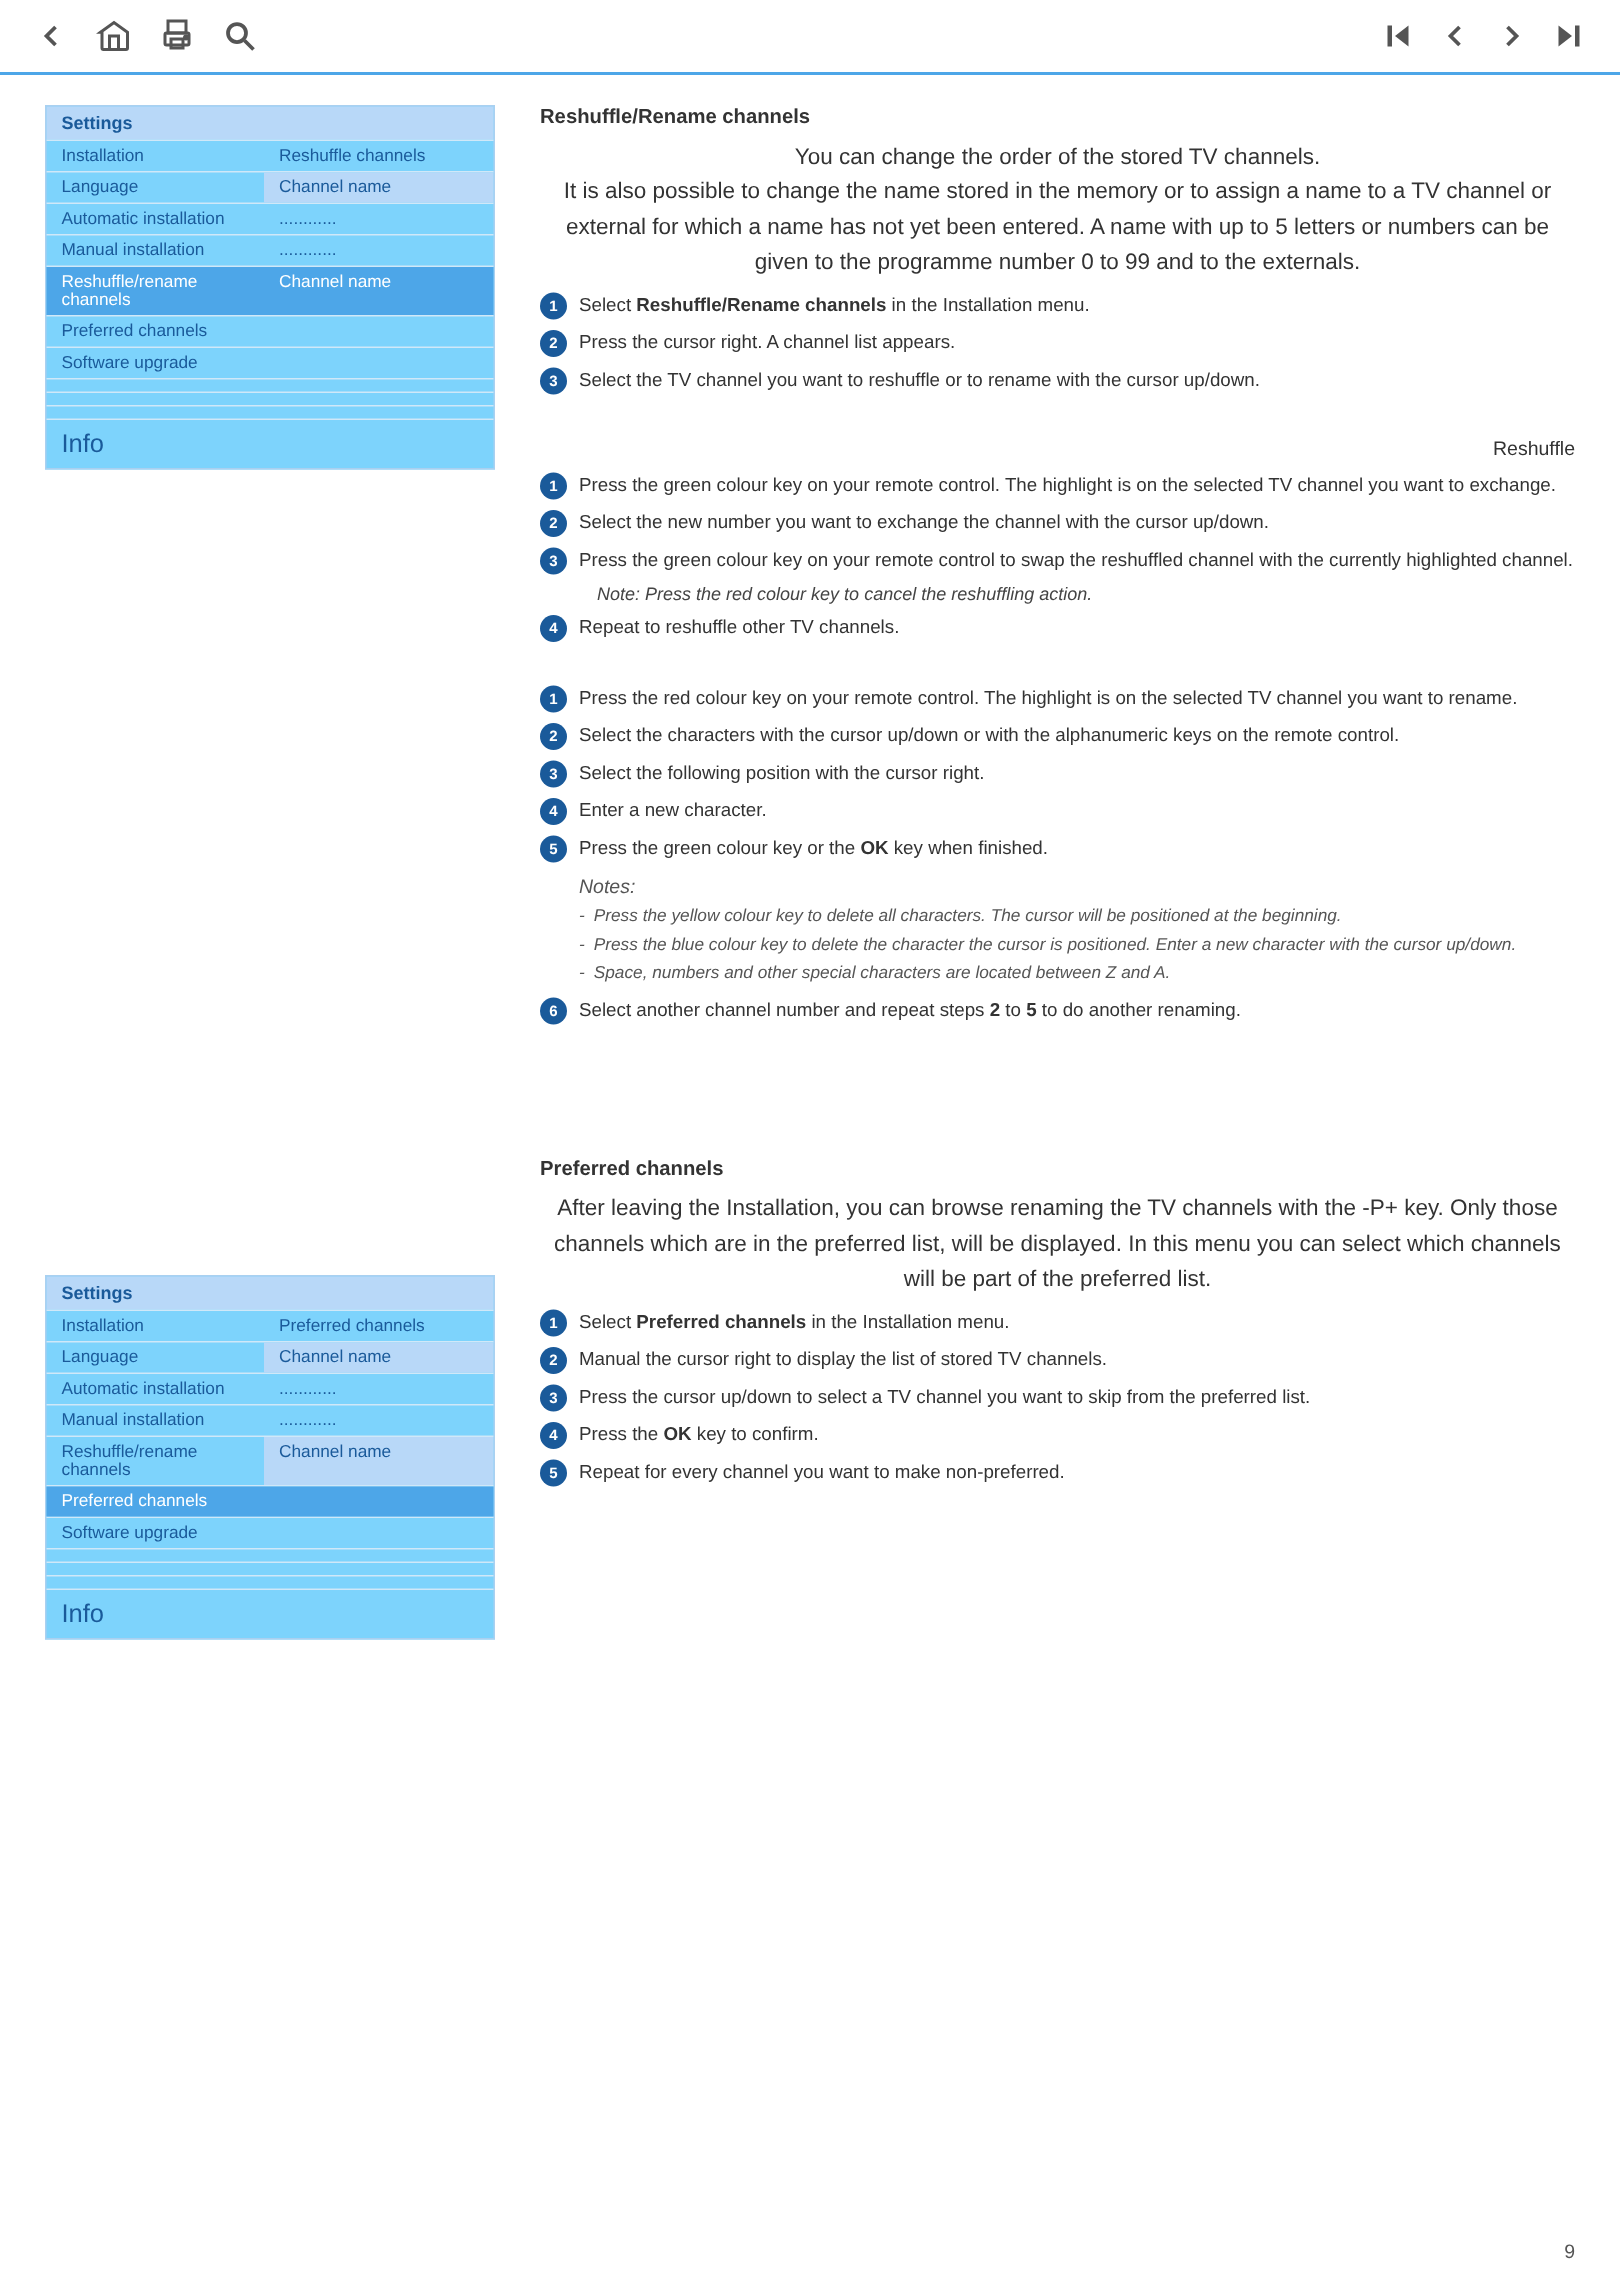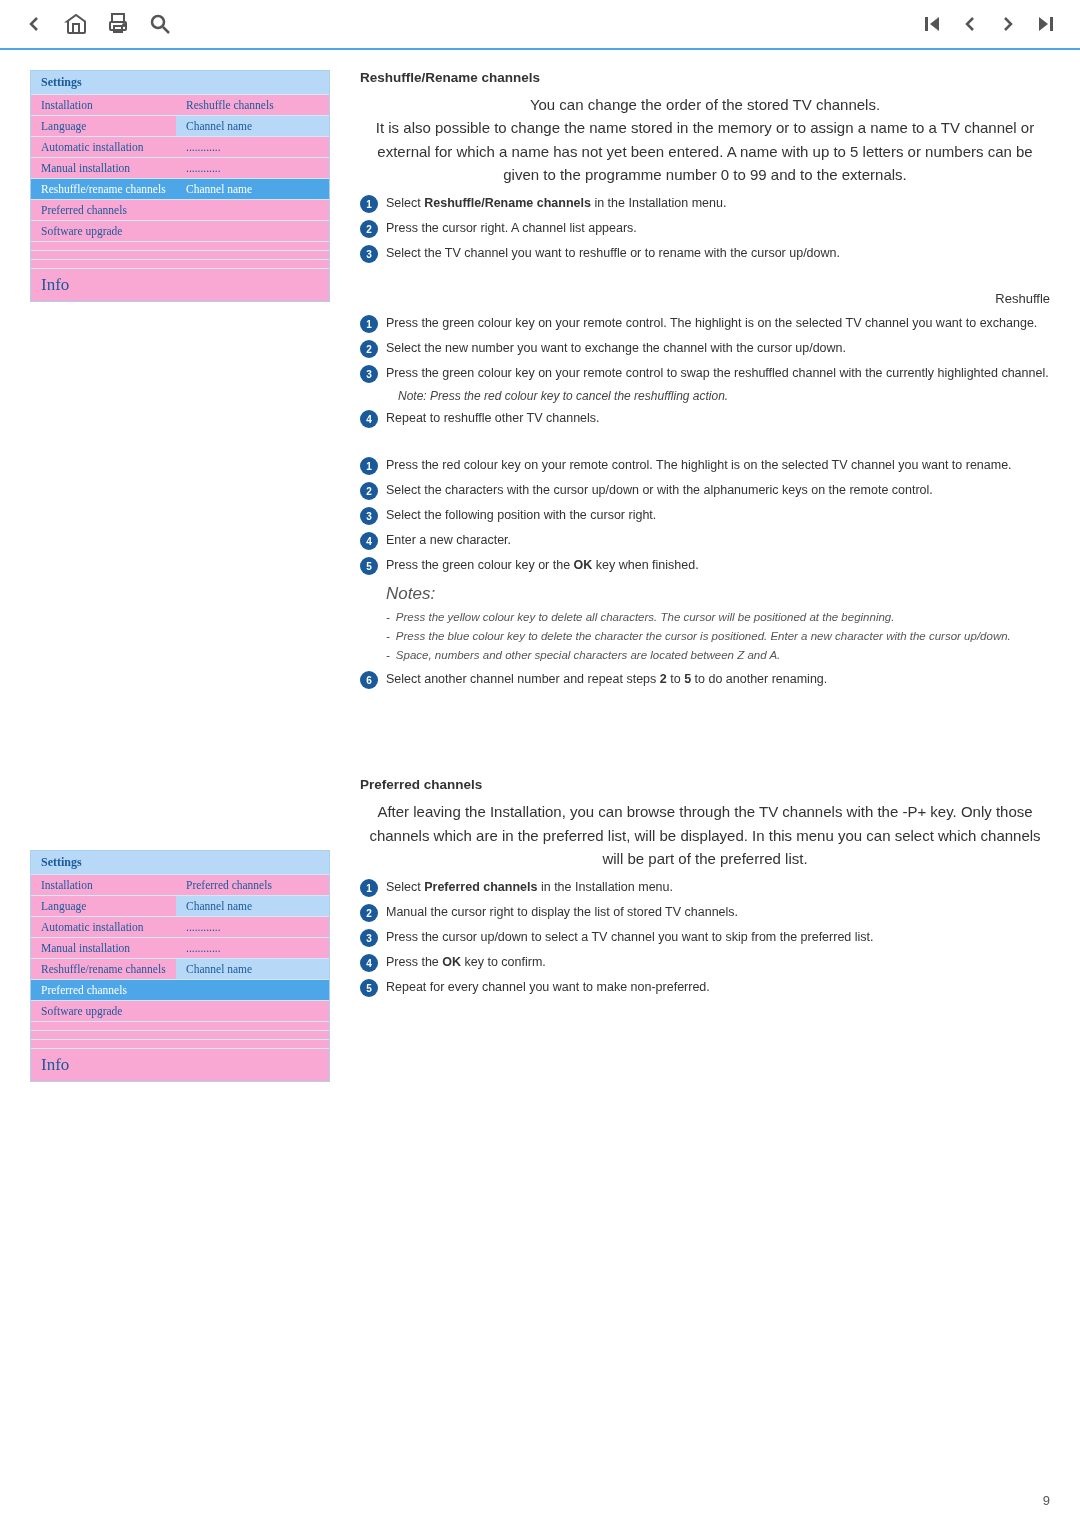--- a/index.html
+++ b/index.html
@@ -67,23 +67,22 @@
       width: 300px;
       flex-shrink: 0;
       display: flex;
       flex-direction: column;
       gap: 40px;
     }
 
     
     .settings-panel {
       border: 1px solid #aad0f0;
-      background: #f9a8d4;
+      background: #7dd3fc;
       font-size: 12px;
-      font-family: Liberation Serif, serif;
     }
     .settings-panel .panel-header {
       background: #b8d8f8;
       padding: 4px 10px;
       font-weight: bold;
       color: #1a5a9a;
       font-size: 12px;
     }
     .settings-panel .menu-row {
       display: flex;
@@ -430,21 +429,21 @@
         <li data-name="step-item">
           <span class="step-num">4</span>
           <span class="step-text">Enter a new character.</span>
         </li>
         <li data-name="step-item">
           <span class="step-num">5</span>
           <span class="step-text">Press the green colour key or the <strong>OK</strong> key when finished.</span>
         </li>
       </ul>
       <div class="note-block" data-name="rename-notes">
-        <div style="font-style:italic;font-size:17px;color:#555;margin-bottom:2px;font-weight:normal;">Notes:</div>
+        <div style="font-style:italic;font-size:13px;color:#555;margin-bottom:2px;font-weight:normal;">Notes:</div>
         <div class="note-line" data-name="note-line">
           <span class="note-dash">-</span>
           <span>Press the yellow colour key to delete all characters. The cursor will be positioned at the beginning.</span>
         </div>
         <div class="note-line" data-name="note-line">
           <span class="note-dash">-</span>
           <span>Press the blue colour key to delete the character the cursor is positioned. Enter a new character with the cursor up/down.</span>
         </div>
         <div class="note-line" data-name="note-line">
           <span class="note-dash">-</span>
@@ -457,21 +456,21 @@
           <span class="step-text">Select another channel number and repeat steps <strong>2</strong> to <strong>5</strong> to do another renaming.</span>
         </li>
       </ul>
     </div>
 
     <div style="height: 60px;" data-name="spacer"></div>
 
     <div class="section" data-name="preferred-channels-section">
       <div class="section-title" data-name="section2-title">Preferred channels</div>
       <div class="section-body" data-name="section2-intro">
-        After leaving the Installation, you can browse through the TV channels with the -P+ key. Only those channels which are in the preferred list, will be displayed. In this menu you can select which channels will be part of the preferred list.
+        After leaving the Installation, you can browse renaming the TV channels with the -P+ key. Only those channels which are in the preferred list, will be displayed. In this menu you can select which channels will be part of the preferred list.
       </div>
       <ul class="step-list" style="margin-top:8px;" data-name="section2-steps">
         <li data-name="step-item">
           <span class="step-num">1</span>
           <span class="step-text">Select <strong>Preferred channels</strong> in the Installation menu.</span>
         </li>
         <li data-name="step-item">
           <span class="step-num">2</span>
           <span class="step-text">Manual the cursor right to display the list of stored TV channels.</span>
         </li>

